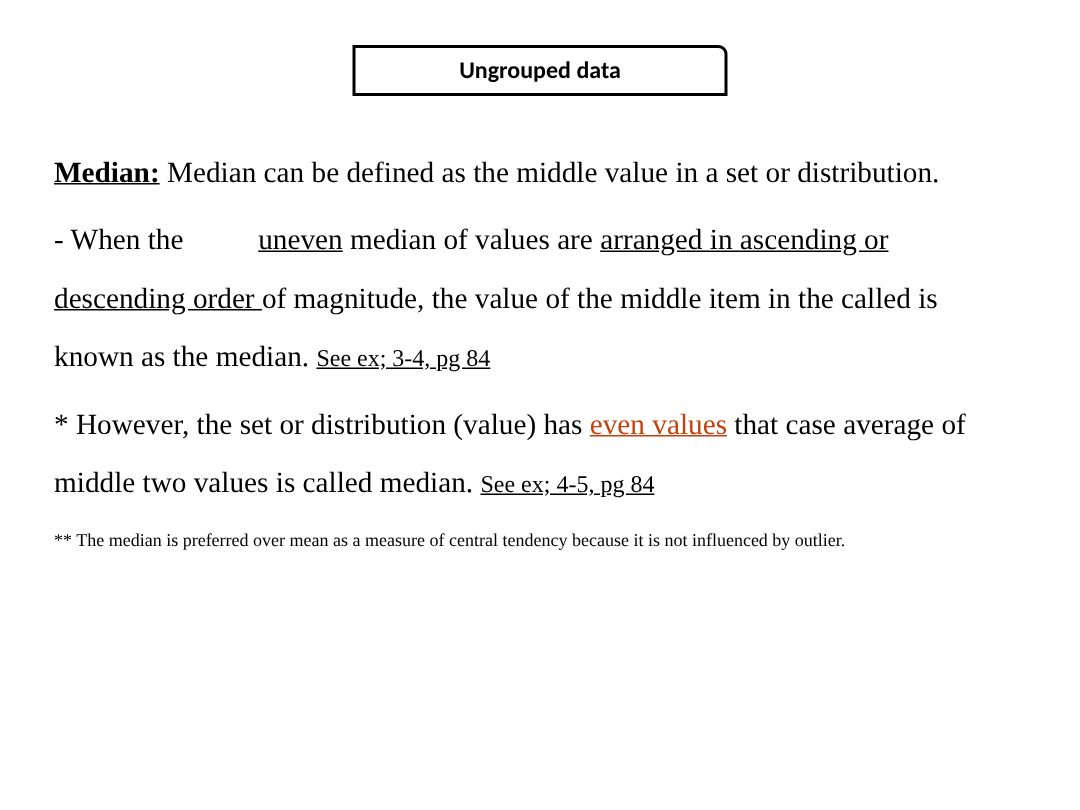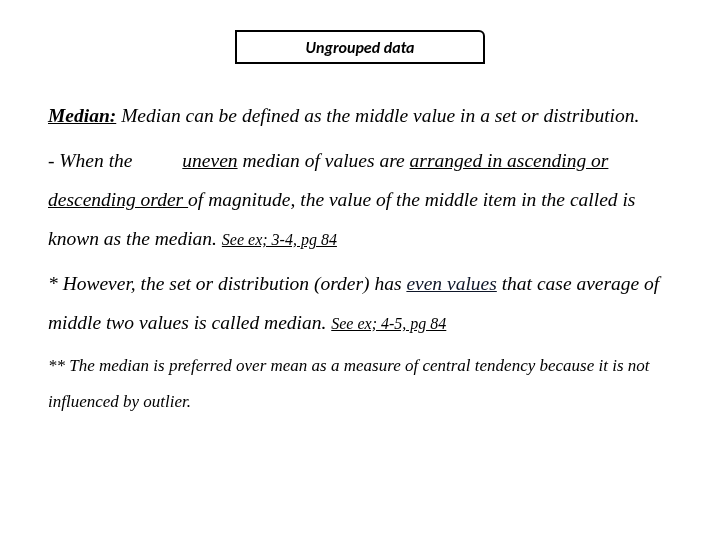--- a/index.html
+++ b/index.html
@@ -9,21 +9,20 @@
     height: 540px;
     background: #fff;
     font-family: "Times New Roman", Times, serif;
     color: #000;
   }
   .slide {
     position: relative;
     width: 720px;
     height: 540px;
     box-sizing: border-box;
-    font-style: italic;
   }
   .title-box {
     position: absolute;
     top: 30px;
     left: 50%;
     transform: translateX(-50%);
     width: 250px;
     height: 34px;
     border: 2px solid #000;
     border-radius: 0 6px 0 0;
@@ -31,21 +30,21 @@
     display: flex;
     align-items: center;
     justify-content: center;
     font-family: "Calibri", Arial, sans-serif;
     font-weight: 700;
     font-size: 16px;
   }
   .body-text {
     position: absolute;
     top: 96px;
-    left: 48px;
+    left: 36px;
     right: 40px;
     font-size: 19.5px;
     line-height: 2.0;
   }
   .body-text p {
     margin: 0 0 6px 0;
   }
   .median-label {
     font-weight: 900;
     text-decoration: underline;
@@ -57,24 +56,24 @@
   }
   .u {
     text-decoration: underline;
   }
   .ref {
     font-size: 16px;
     text-decoration: underline;
   }
   .even-values {
     text-decoration: underline;
-    color: #0f172a;
+    color: #c2410c;
   }
   .footnote {
-    font-size: 17px;
+    font-size: 12px;
     line-height: 2.1;
     margin-top: 14px;
   }
 </style>
 </head>
 <body>
 
 <div class="slide">
 
   <div class="title-box">
@@ -82,20 +81,20 @@
   </div>
 
   <div class="body-text">
     <p>
       <span class="median-label">Median:</span><span> Median can be defined as the middle value in a set or distribution.</span>
     </p>
     <p>
       <span> - When the </span><span class="uneven">uneven</span><span> median of values are </span><span class="u">arranged in ascending or descending order </span><span>of magnitude, the value of the middle item in the called is known as the median. </span><span class="ref">See ex; 3-4, pg 84</span>
     </p>
     <p>
-      <span>* However, the set or distribution (order) has </span><span class="even-values">even values</span><span> that case average of middle two values is called median. </span><span class="ref">See ex; 4-5, pg 84</span>
+      <span>* However, the set or distribution (value) has </span><span class="even-values">even values</span><span> that case average of middle two values is called median. </span><span class="ref">See ex; 4-5, pg 84</span>
     </p>
     <p class="footnote">
       <span>** The median is preferred over mean as a measure of central tendency because it is not influenced by outlier.</span>
     </p>
   </div>
 
 </div>
 
 </body></html>

